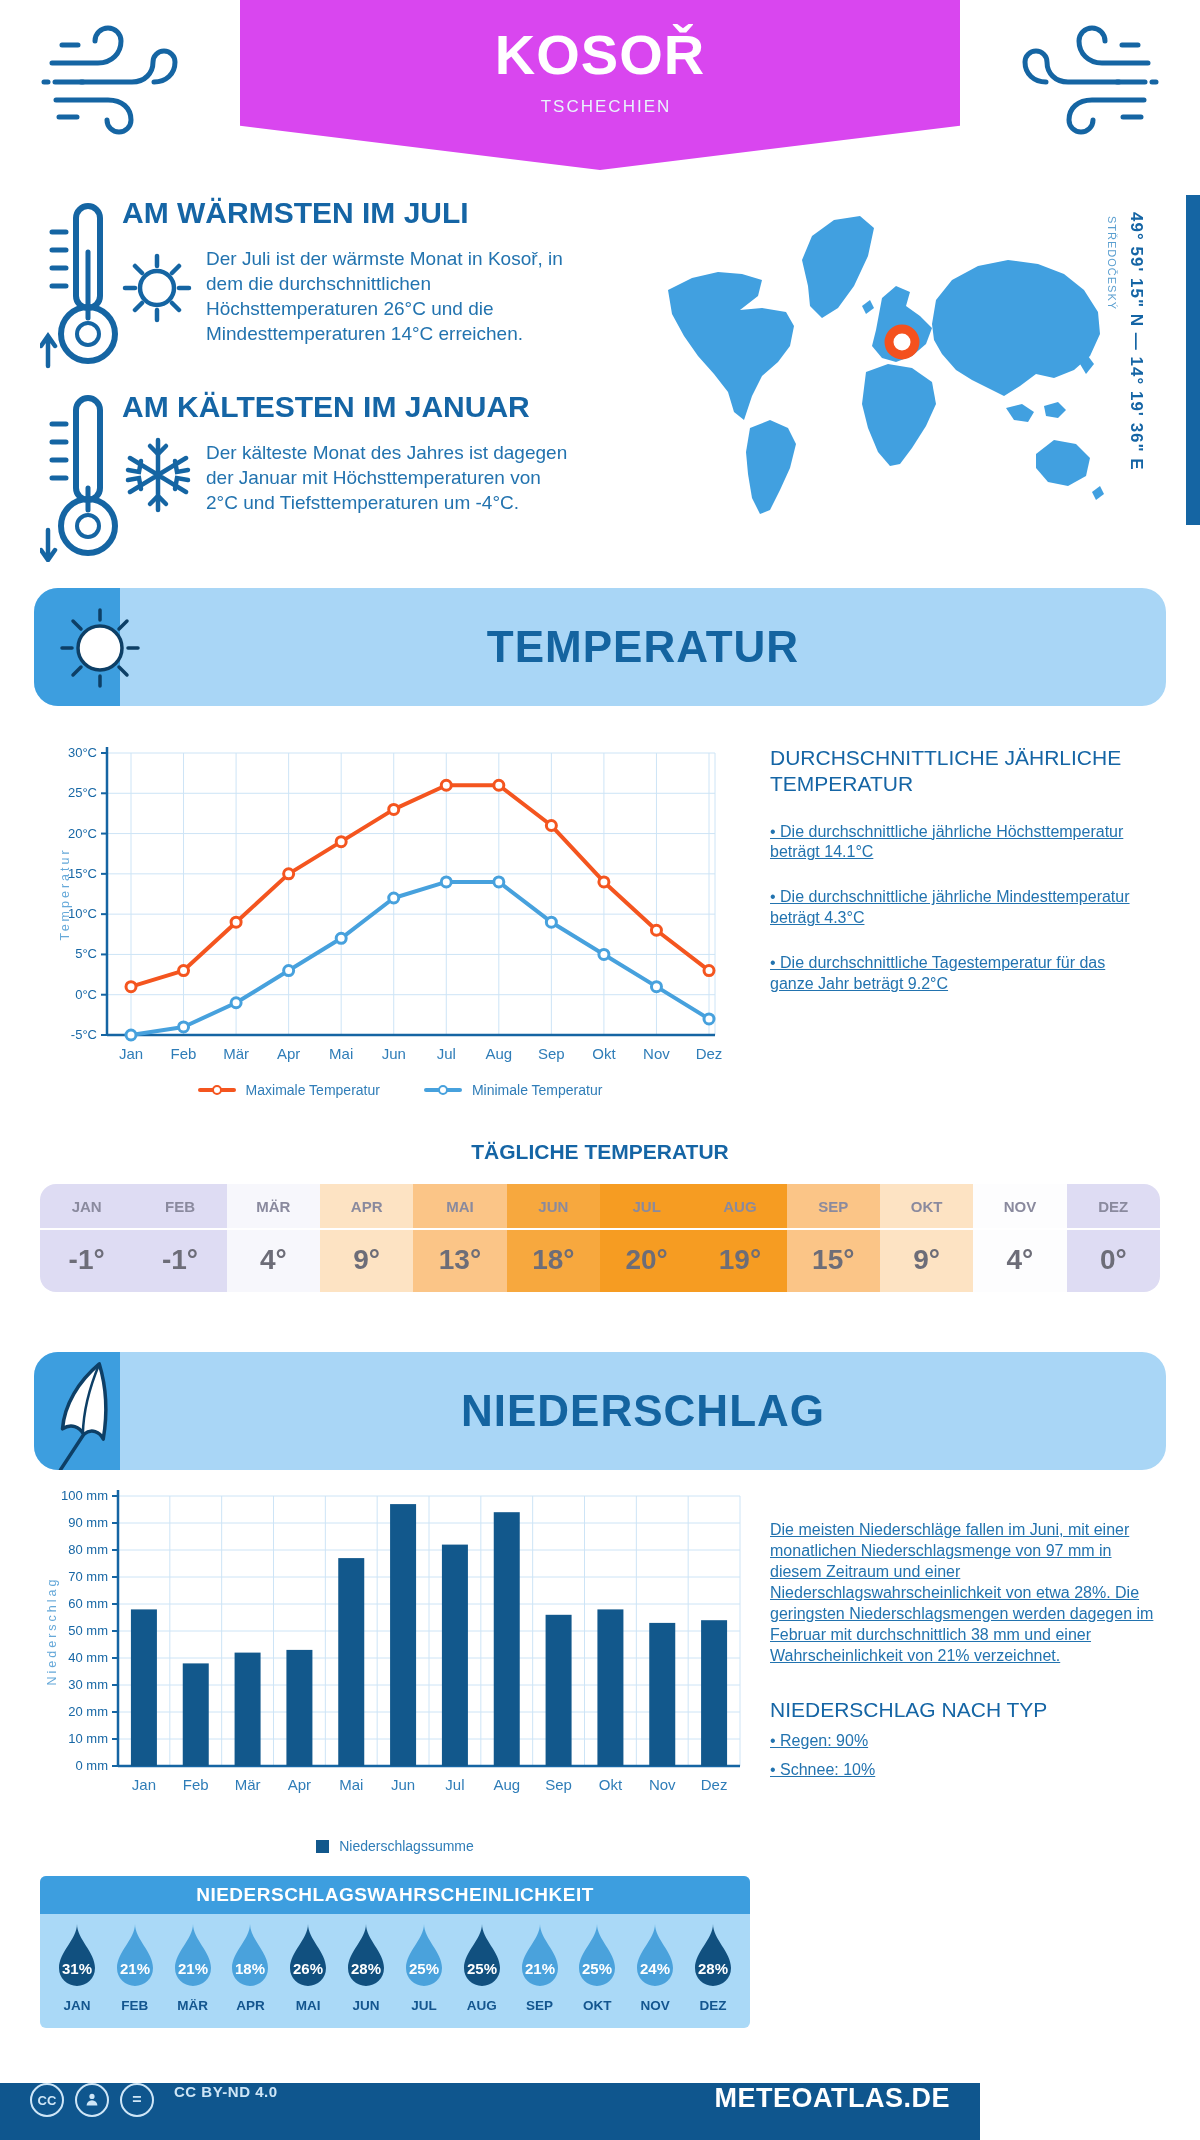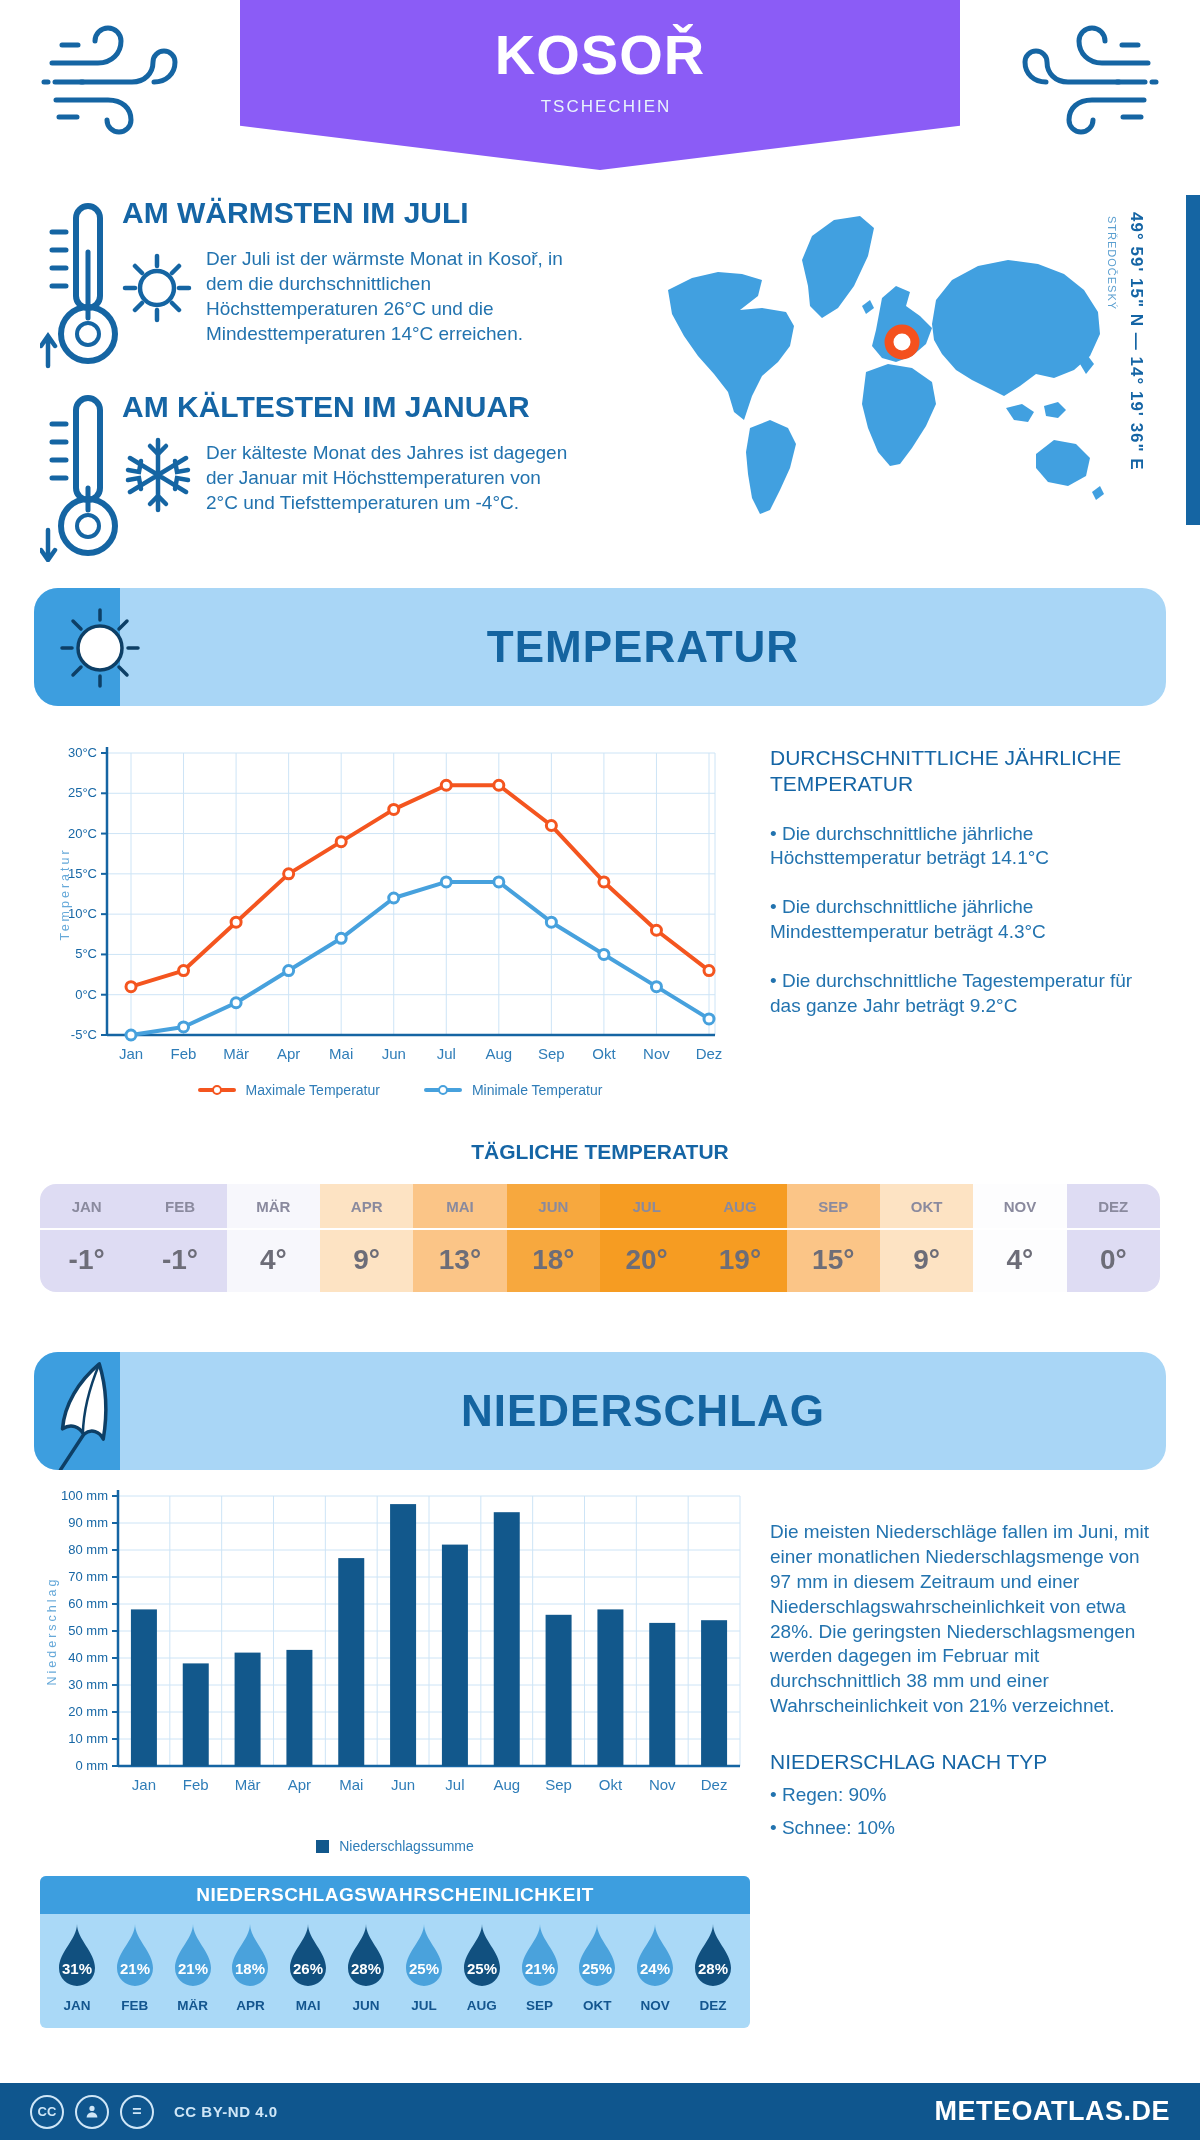--- a/index.html
+++ b/index.html
@@ -1,21 +1,21 @@
 <!DOCTYPE html>
 <html><head>
 <meta charset="utf-8">
 <style>
   html,body{margin:0;padding:0;background:#fff;}
   .poster{position:relative;width:1200px;height:2140px;background:#fff;overflow:hidden;
           font-family:"Liberation Sans","DejaVu Sans",sans-serif;}
   .abs{position:absolute;}
 
   
-  .header-banner{position:absolute;left:240px;top:0;width:720px;height:170px;background:#8b5cf6;
+  .header-banner{position:absolute;left:240px;top:0;width:720px;height:170px;background:#d946ef;
     clip-path:polygon(0 0,100% 0,100% 74%,50% 100%,0 74%);text-align:center;color:#fff;}
   .header-title{margin-top:22px;font-size:56px;font-weight:bold;letter-spacing:1px;}
   .header-sub{margin-top:10px;font-size:17px;letter-spacing:2px;color:#e9f4fc;padding-left:12px;}
 
   
   .block-title{position:absolute;font-size:30px;font-weight:bold;color:#1565a5;}
   .block-text{position:absolute;width:362px;font-size:19px;line-height:1.32;color:#2273af;}
 
   
   .coords-main{position:absolute;left:1126px;top:212px;writing-mode:vertical-rl;
@@ -26,21 +26,21 @@
 
   
   .banner{position:absolute;left:34px;width:1132px;height:118px;background:#a9d6f6;border-radius:24px;}
   .banner .cap{position:absolute;left:0;top:0;bottom:0;width:86px;background:#3d9edf;
     border-radius:24px 0 0 24px;overflow:visible;}
   .banner .btitle{position:absolute;left:86px;right:0;top:0;bottom:0;display:flex;align-items:center;
     justify-content:center;font-size:44px;font-weight:bold;color:#1464a0;letter-spacing:1px;}
 
   
   .col-head{font-size:21px;font-weight:normal;color:#1565a5;line-height:1.25;margin:0 0 6px 0;}
-  .col-p{font-size:19px;line-height:1.31;color:#2273af;margin:24px 0 0 0;}
+  .col-p{font-size:16px;line-height:1.31;color:#2273af;margin:24px 0 0 0;text-decoration:underline;}
 
   
   .legend{position:absolute;display:flex;justify-content:center;align-items:center;gap:44px;}
   .leg-item{display:flex;align-items:center;gap:10px;font-size:14px;color:#2f7db8;}
   .leg-line{position:relative;width:38px;height:4px;border-radius:2px;}
   .leg-line i{position:absolute;left:14px;top:-3px;width:6px;height:6px;border:2px solid currentColor;
     border-radius:50%;background:#fff;display:block;}
   .leg-sq{width:13px;height:13px;background:#12588c;}
 
   
@@ -57,22 +57,22 @@
   
   .prob-panel{position:absolute;left:40px;top:1876px;width:710px;height:152px;background:#aad9f7;
     border-radius:6px;}
   .prob-head{height:38px;background:#3d9edf;border-radius:6px 6px 0 0;display:flex;align-items:center;
     justify-content:center;color:#fff;font-weight:bold;font-size:19px;letter-spacing:0.5px;}
   .prob-drops{display:flex;padding:8px 8px 0 8px;}
   .prob-cell{flex:1;text-align:center;}
   .prob-cell .mon{margin-top:2px;font-size:13.5px;font-weight:bold;color:#14568f;}
 
   
-  .footer{position:absolute;left:0;top:2083px;width:1200px;height:57px;background:#0f568e;
-    display:flex;align-items:center;padding:0 30px;box-sizing:border-box;gap:11px;}
+  .footer{position:absolute;left:0;top:2083px;width:980px;height:57px;background:#0f568e;
+    display:flex;align-items:flex-start;padding:0 30px;box-sizing:border-box;gap:11px;}
   .cc-circle{width:30px;height:30px;border:2.4px solid #cfe6f7;border-radius:50%;color:#cfe6f7;
     display:flex;align-items:center;justify-content:center;font-size:13px;font-weight:bold;}
   .cc-license{margin-left:9px;font-size:15px;font-weight:bold;color:#cfe6f7;letter-spacing:0.5px;}
   .footer-site{margin-left:auto;font-size:27px;font-weight:bold;color:#fff;letter-spacing:0.5px;}
 
   svg text{font-family:"Liberation Sans","DejaVu Sans",sans-serif;}
 </style>
 </head>
 <body>
 

